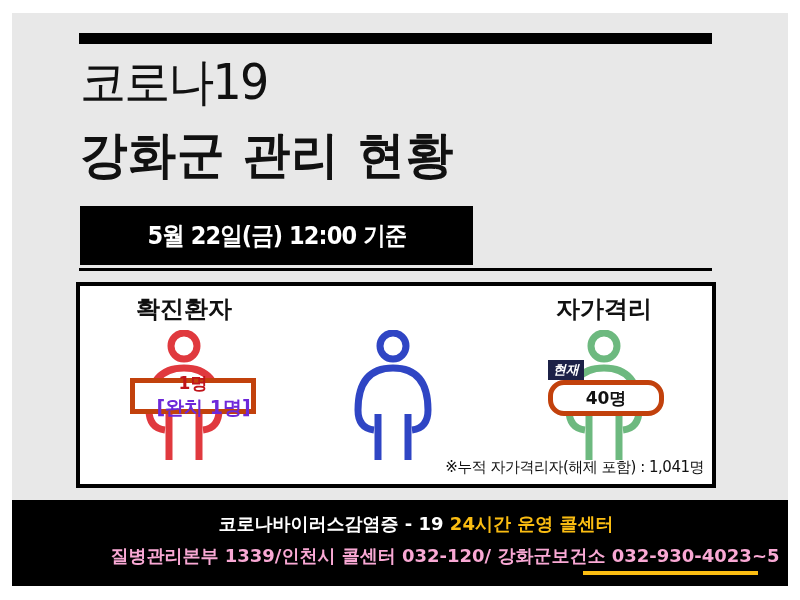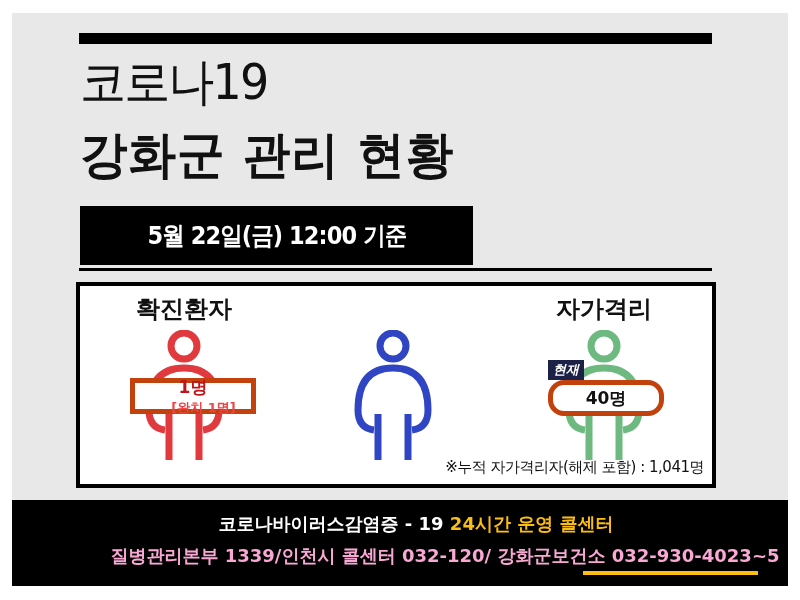--- a/index.html
+++ b/index.html
@@ -17,21 +17,21 @@
                transform:scaleX(0.9); }
   .thin-line { position:absolute; left:79px; top:268px; width:633px; height:3px; background:#000; }
   .panel { position:absolute; left:76px; top:282px; width:632px; height:198px; background:#fff;
            border:4px solid #000; }
   .col { position:absolute; top:0; width:200px; text-align:center; }
   .col-title { font-size:24px; font-weight:bold; color:#111; margin-top:10px; line-height:30px;font-family:Liberation Mono, monospace; }
   .figure { position:absolute; left:50%; top:44px; margin-left:-45px; width:90px; height:130px; }
   .sign { position:absolute; background:#fff; border:5px solid #c2410c; height:26px;
           display:flex; align-items:center; justify-content:center; white-space:nowrap;flex-direction:column; }
   .sign .main { font-size:17px; font-weight:bold; }
-  .sign .sub { font-size:13px; font-weight:bold; color:#ef4444; margin-left:21px; }
+  .sign .sub { font-size:19px; font-weight:bold; color:#6d28d9; margin-left:21px; }
   .tag { position:absolute; background:#1c2147; color:#fff; font-size:13px; font-weight:bold;
          padding:1px 5px; line-height:18px; }
   .note { position:absolute; right:8px; top:172px; font-size:15px; font-weight:normal; color:#111;
           white-space:nowrap; letter-spacing:-0.5px; }
   .footer { position:absolute; left:12px; top:500px; width:776px; height:86px; background:#000; }
   .f-line1 { position:absolute; left:16px; width:100%; top:12px; text-align:center; font-size:18px;
              font-weight:bold; color:#fff; white-space:nowrap; }
   .f-line2 { position:absolute; left:0; width:100%; top:44px; text-align:center; font-size:18px;
              font-weight:bold; color:#f9a8d4; white-space:nowrap;margin-left:45px; }
   .accent { color:#fbbd12; }

